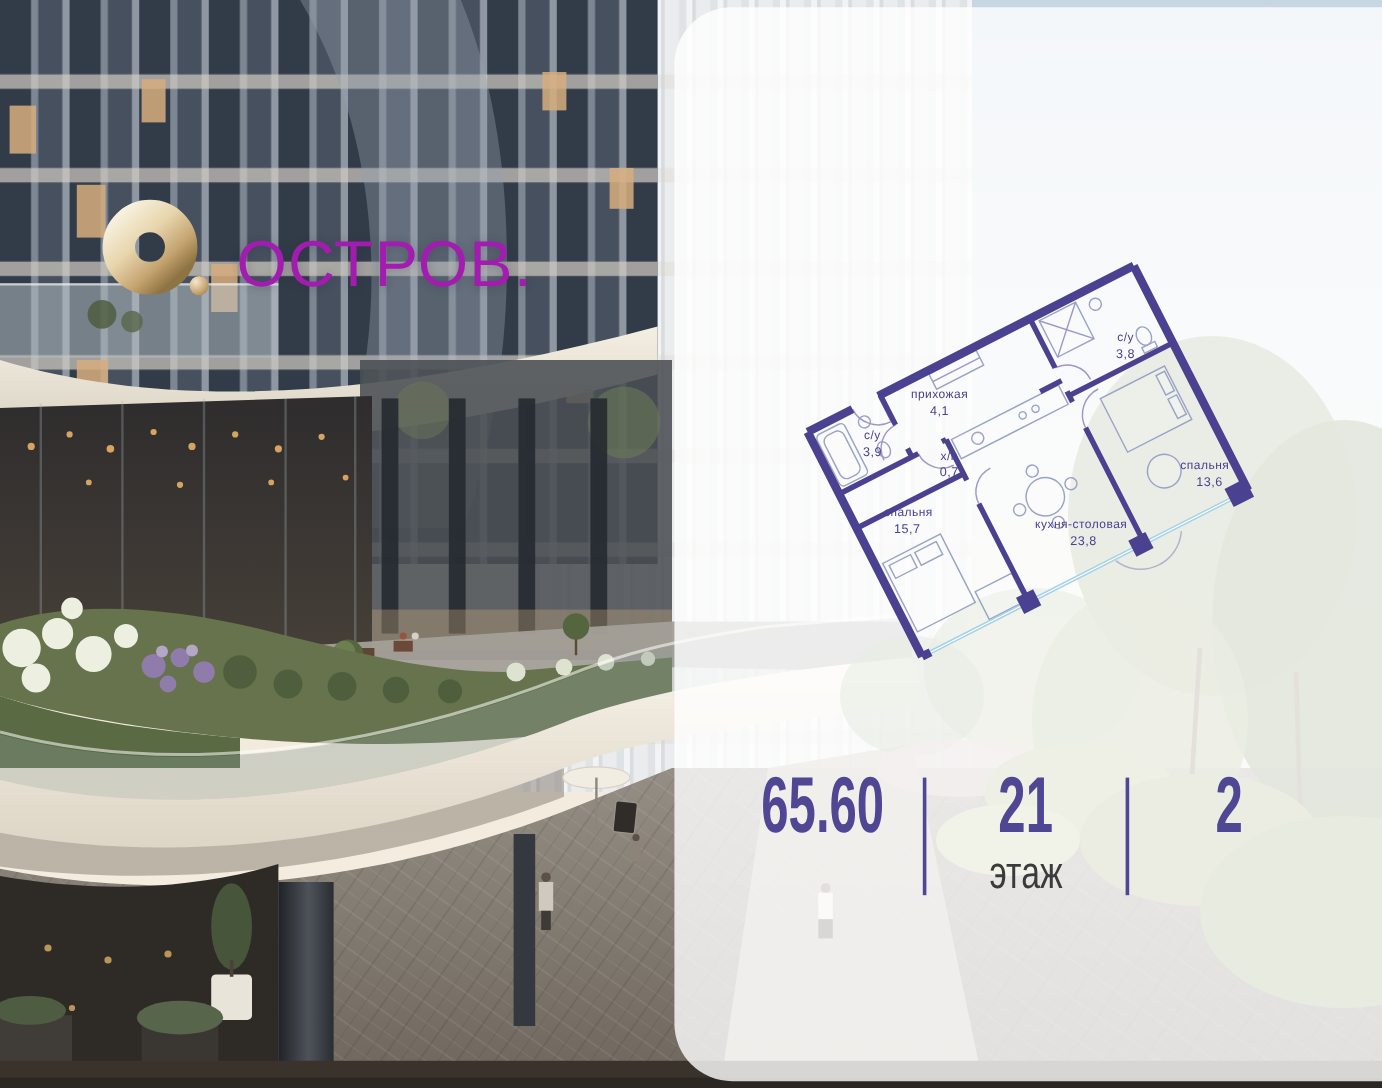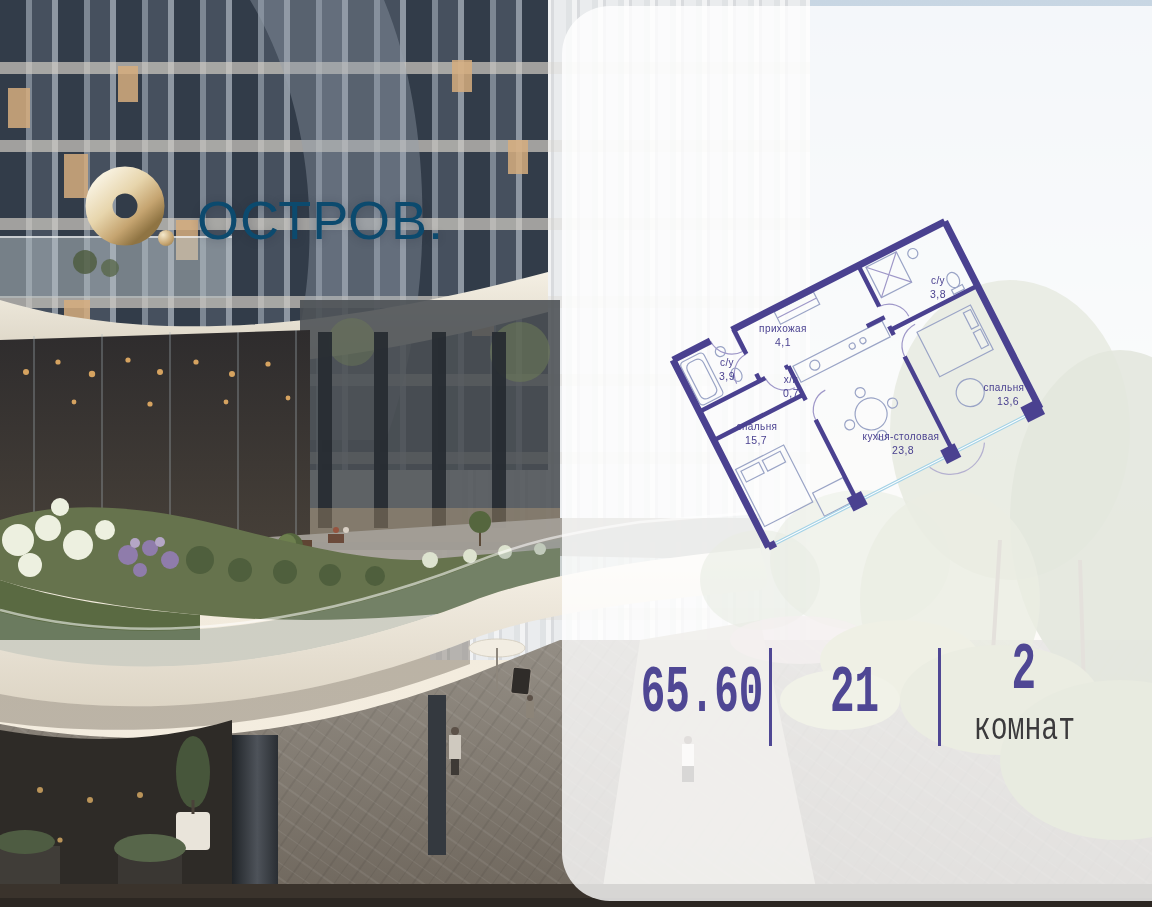--- a/index.html
+++ b/index.html
@@ -16,25 +16,25 @@
   .iw{fill:none;stroke-width:4.5;stroke-linecap:butt;}
   .furn{fill:rgba(255,255,255,.18);stroke:#9aa4c6;stroke-width:1.2;}
   .door{fill:none;stroke:#9e97c8;stroke-width:1.2;}
   .rn,.ra{font-family:"Liberation Sans","DejaVu Sans",sans-serif;letter-spacing:.4px;}
   .rn{font-size:10px;font-weight:500;}
   .ra{font-size:10.5px;font-weight:500;}
   
   .logo{position:absolute;z-index:3;left:85px;top:163px;width:480px;height:100px;}
   .logo-mark{position:absolute;left:0;top:0;}
   .brand-name{position:absolute;left:112px;top:26px;font-size:54px;font-weight:400;
-              color:#0c4a6e;letter-spacing:1px;white-space:nowrap;
+              color:#a21caf;letter-spacing:1px;white-space:nowrap;
               text-shadow:0 1px 8px rgba(30,35,50,.25);}
   
   .stats{position:absolute;z-index:3;left:603px;top:642px;width:504px;
-         display:flex;align-items:center;font-family:Liberation Mono, monospace;}
+         display:flex;align-items:flex-start;}
   .stat-col{width:166px;text-align:center;}
   .stat-value{display:inline-block;font-size:66px;line-height:56px;font-weight:700;
               color:#4f4794;transform:scaleX(.62);transform-origin:50% 50%;white-space:nowrap;}
   .stat-label{margin-top:14px;}
   .stat-label span{display:inline-block;font-size:38px;line-height:32px;font-weight:500;
               color:#3b3a3c;transform:scaleX(.74);transform-origin:50% 50%;white-space:nowrap;}
   .stat-div{width:3px;height:98px;margin-top:6px;background:#4f4794;flex:0 0 3px;}
 </style>
 </head>
 <body>
@@ -401,21 +401,21 @@
     <span class="brand-name">ОСТРОВ.</span>
   </div>
 
   <div class="stats">
     <div class="stat-col">
       <div class="stat-value">65.60</div>
     </div>
     <div class="stat-div"></div>
     <div class="stat-col">
       <div class="stat-value">21</div>
+      <div class="stat-label"><span>этаж</span></div>
     </div>
     <div class="stat-div"></div>
     <div class="stat-col">
       <div class="stat-value">2</div>
-      <div class="stat-label"><span>комнат</span></div>
     </div>
   </div>
 
 </div>
 
 </body></html>

